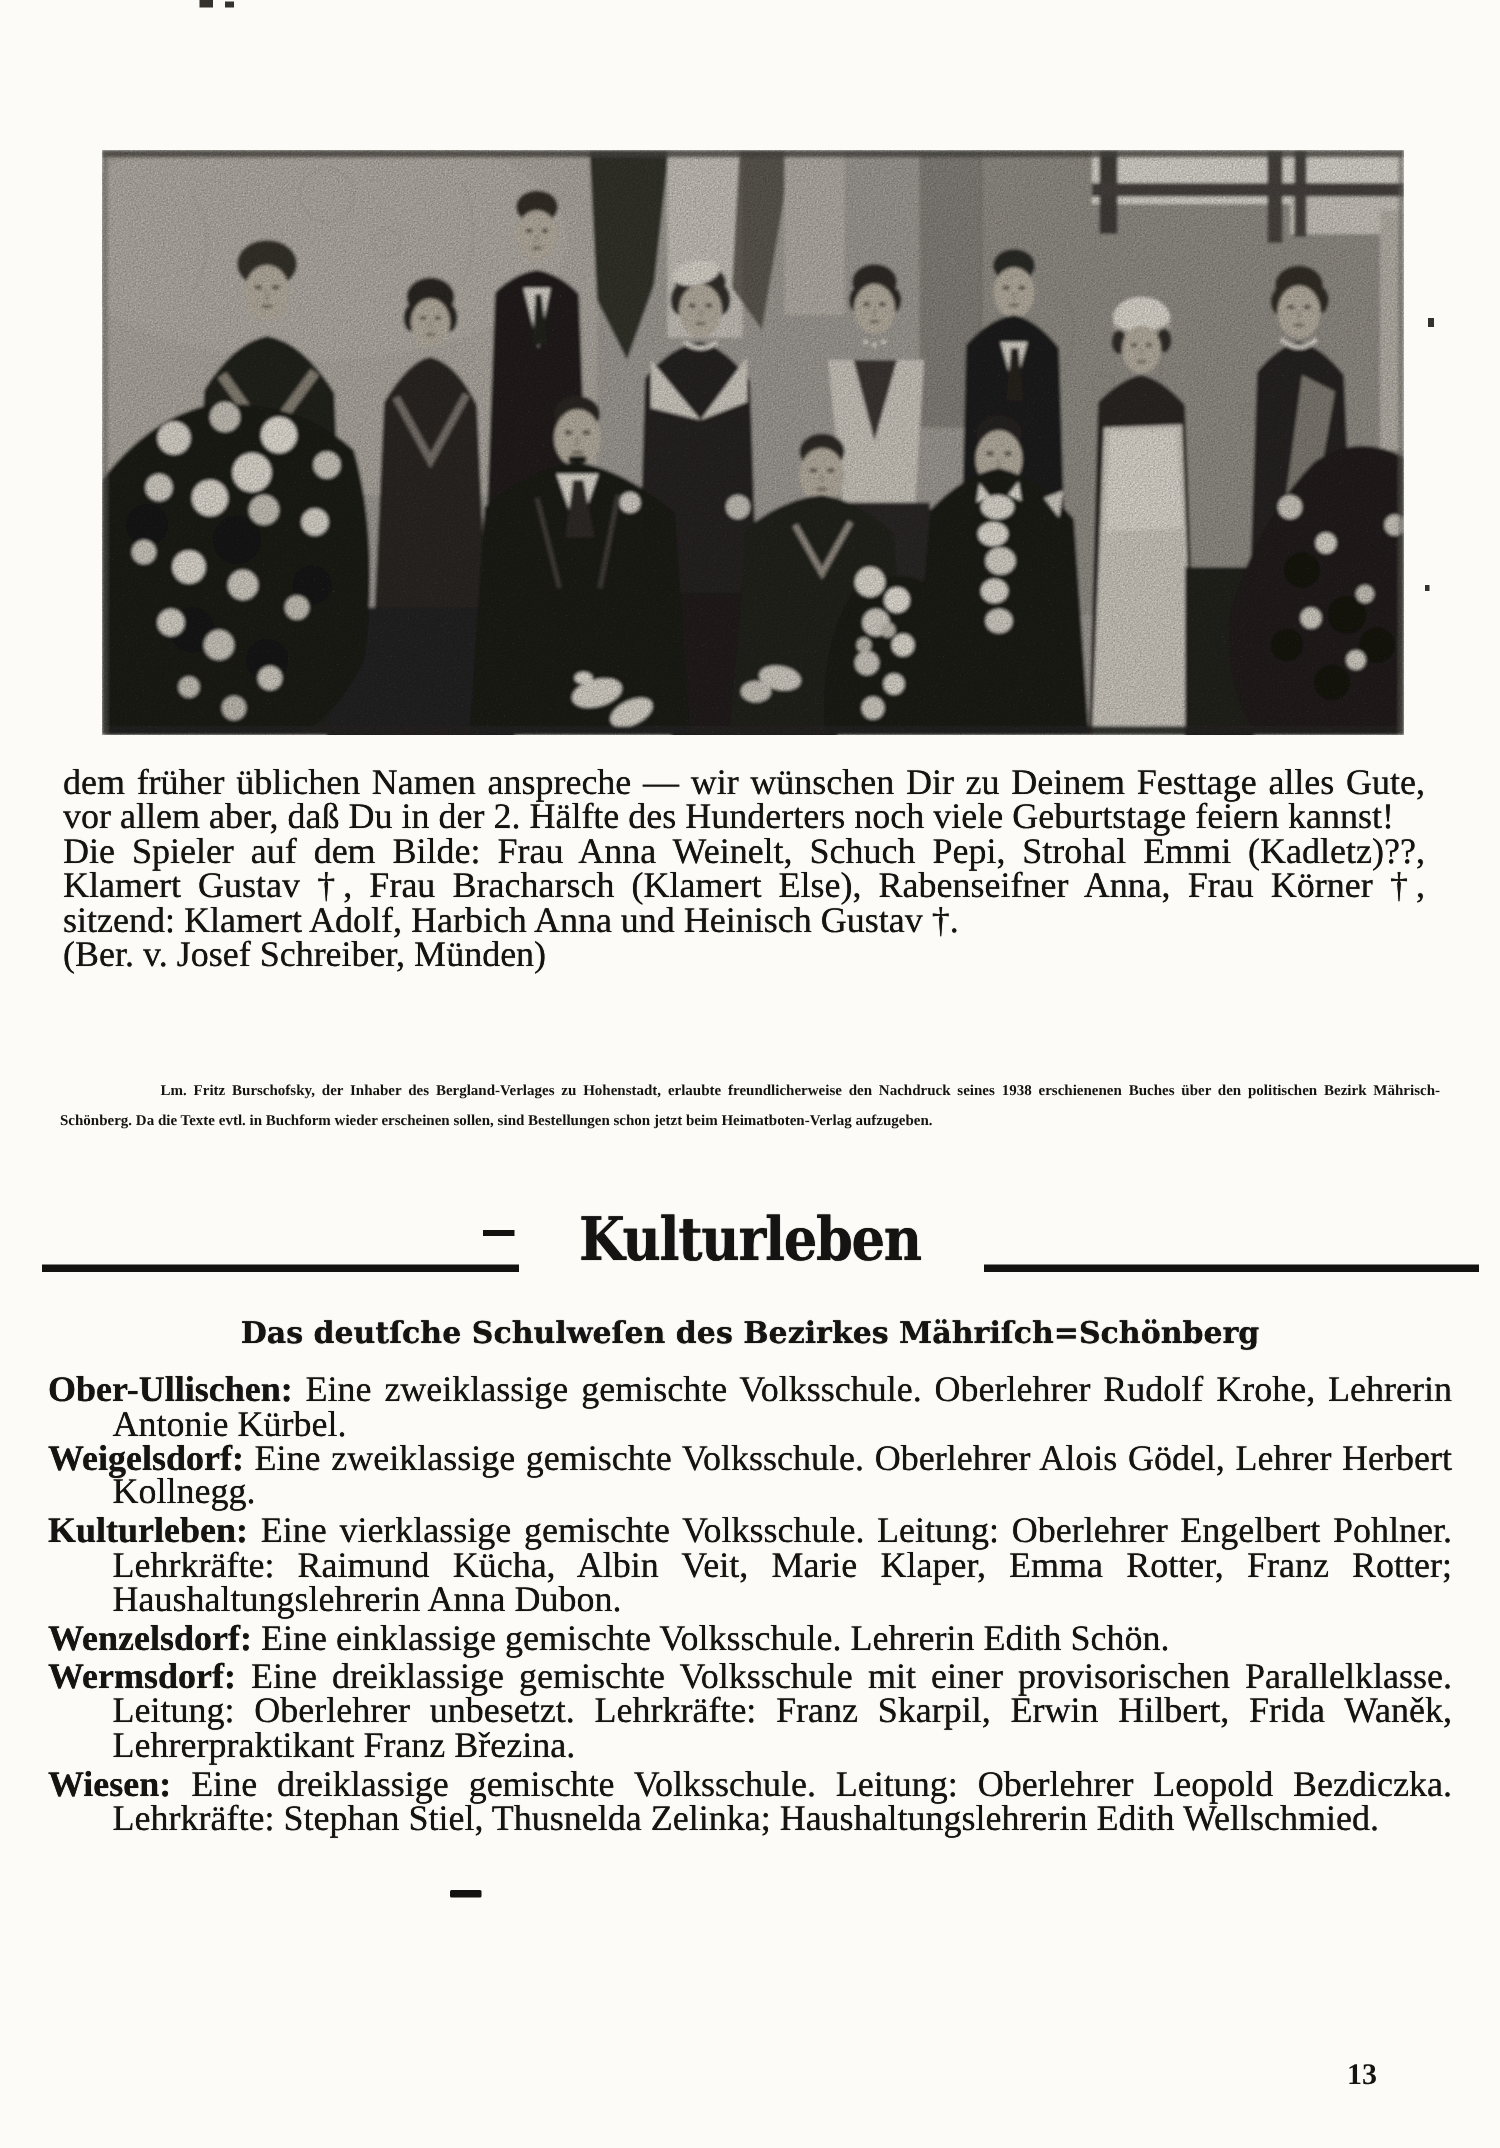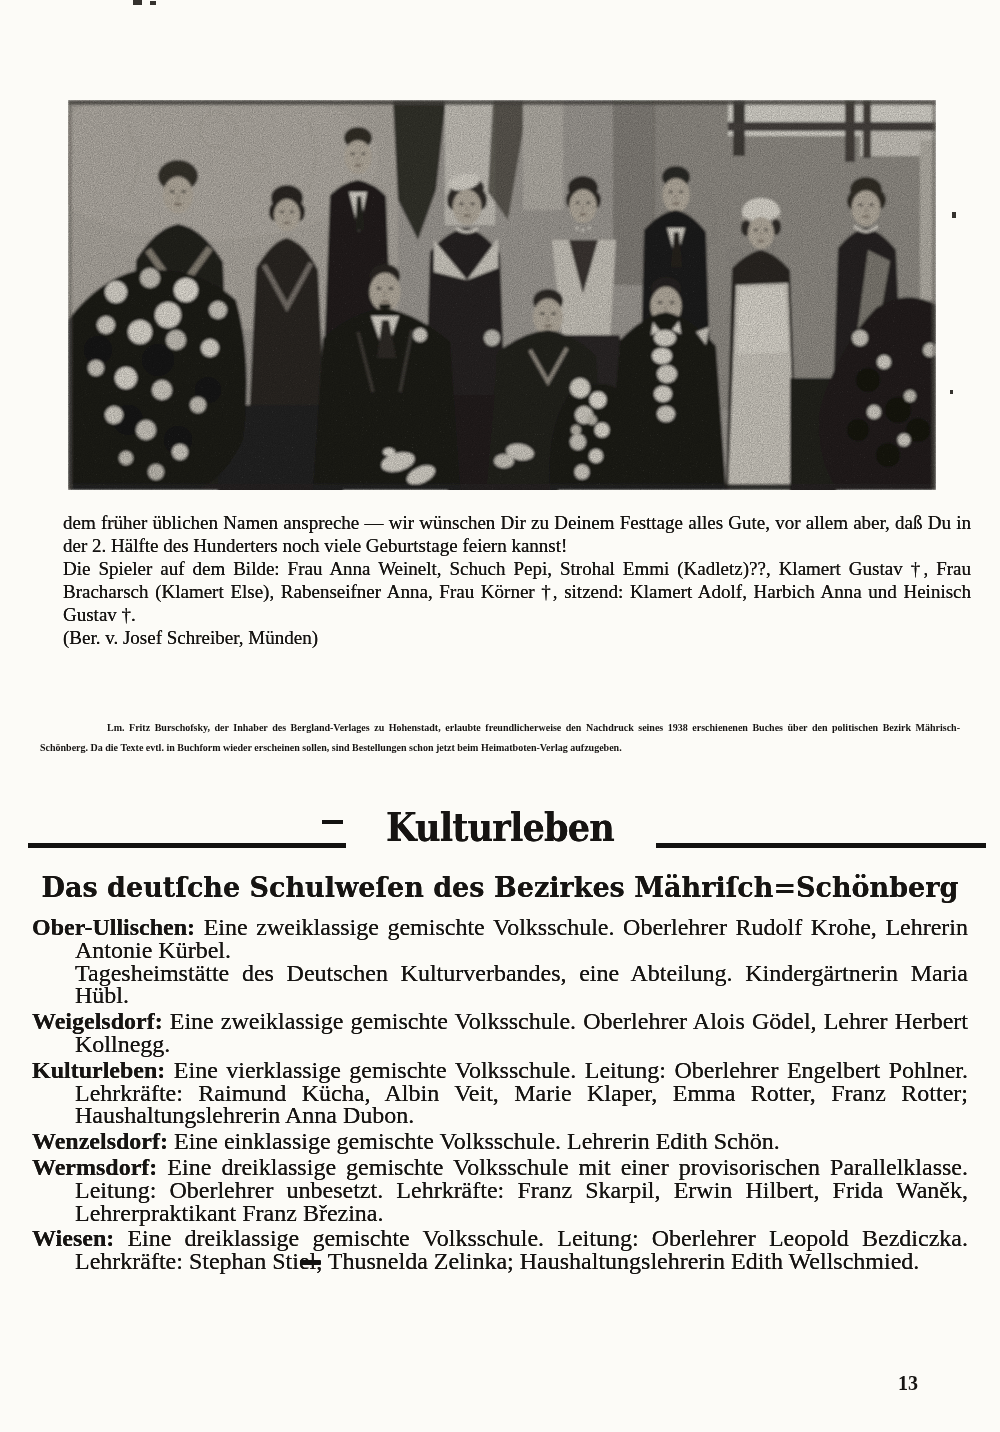--- a/index.html
+++ b/index.html
@@ -4,22 +4,22 @@
 <style>
   html,body{margin:0;padding:0;background:#dddbd5;}
   .page{position:relative;width:1000px;height:1432px;background:#fcfbf7;
         font-family:"Liberation Serif",serif;color:#161412;overflow:hidden;}
 
   
   .photo{position:absolute;left:68px;top:100px;width:868px;height:390px;margin:0;}
   .photo svg{display:block;width:100%;height:100%;}
 
   
-  .intro{position:absolute;left:63px;top:511px;width:908px;
-         font-size:19px;line-height:23.1px;text-align:justify;
+  .intro{position:absolute;left:42px;top:511px;width:908px;
+         font-size:24px;line-height:23.1px;text-align:justify;
          text-shadow:0 0 .45px currentColor;}
   .intro p{margin:0;}
   .intro .byline{text-align:left;}
 
   
   .note{position:absolute;left:40px;top:718px;width:920px;
         font-size:10px;line-height:19.8px;font-weight:bold;text-align:justify;}
   .note p{margin:0;text-indent:67px;}
 
   
@@ -28,21 +28,21 @@
          letter-spacing:-1px;transform:scaleX(.88);transform-origin:center;
          text-shadow:0 0 .6px currentColor;}
   .rule{position:absolute;height:5px;background:#131211;top:843px;}
   .rule-left{left:28px;width:318px;}
   .rule-right{left:656px;width:330px;}
   .artifact-a{position:absolute;left:322px;top:820px;width:21px;height:4px;background:#131211;}
   .artifact-b{position:absolute;left:300px;top:1260px;width:21px;height:5px;background:#131211;border-radius:1px;}
   .speck{position:absolute;background:#35322e;}
 
   .subtitle{position:absolute;left:0;top:872px;width:1000px;text-align:center;margin:0;
-            font-family:"DejaVu Serif",serif;font-size:27px;line-height:32px;font-weight:bold;
+            font-family:"DejaVu Serif",serif;font-size:20px;line-height:32px;font-weight:bold;
             text-shadow:0 0 .6px currentColor;}
 
   
   .schools{position:absolute;left:32px;top:916px;width:936px;
            font-size:24px;line-height:22.8px;text-align:justify;
            text-shadow:0 0 .45px currentColor;}
   .schools p{margin:0 0 3px;padding-left:43px;text-indent:-43px;}
   .schools p.nogap{margin-bottom:0;}
   .schools p.cont{text-indent:0;}
 
@@ -317,21 +317,20 @@
 
   <span class="rule rule-left"></span>
   <h1 class="title">Kulturleben</h1>
   <span class="rule rule-right"></span>
   <span class="artifact-a"></span>
 
   <h2 class="subtitle">Das deutſche Schulweſen des Bezirkes Mähriſch=Schönberg</h2>
 
   <section class="schools">
     <p class="nogap"><b>Ober-Ullischen:</b> <span>Eine zweiklassige gemischte Volksschule. Oberlehrer Rudolf Krohe, Lehrerin Antonie Kürbel.</span></p>
-    <p class="cont"><span>Tagesheimstätte des Deutschen Kulturverbandes, eine Abteilung. Kindergärtnerin Maria Hübl.</span></p>
     <p><b>Weigelsdorf:</b> <span>Eine zweiklassige gemischte Volksschule. Oberlehrer Alois Gödel, Lehrer Herbert Kollnegg.</span></p>
     <p><b>Kulturleben:</b> <span>Eine vierklassige gemischte Volksschule. Leitung: Oberlehrer Engelbert Pohlner. Lehrkräfte: Raimund Kücha, Albin Veit, Marie Klaper, Emma Rotter, Franz Rotter; Haushaltungslehrerin Anna Dubon.</span></p>
     <p><b>Wenzelsdorf:</b> <span>Eine einklassige gemischte Volksschule. Lehrerin Edith Schön.</span></p>
     <p><b>Wermsdorf:</b> <span>Eine dreiklassige gemischte Volksschule mit einer provisorischen Parallelklasse. Leitung: Oberlehrer unbesetzt. Lehrkräfte: Franz Skarpil, Erwin Hilbert, Frida Waněk, Lehrerpraktikant Franz Březina.</span></p>
     <p><b>Wiesen:</b> <span>Eine dreiklassige gemischte Volksschule. Leitung: Oberlehrer Leopold Bezdiczka. Lehrkräfte: Stephan Stiel, Thusnelda Zelinka; Haushaltungslehrerin Edith Wellschmied.</span></p>
   </section>
   <span class="artifact-b"></span>
 
   <div class="page-number">13</div>
 </div>

